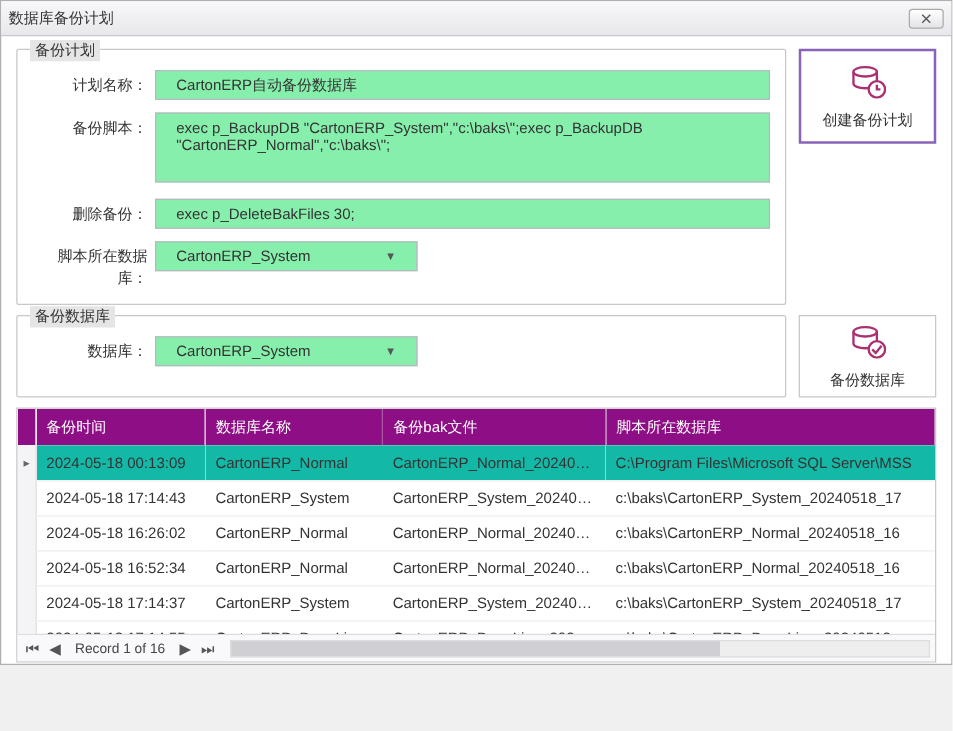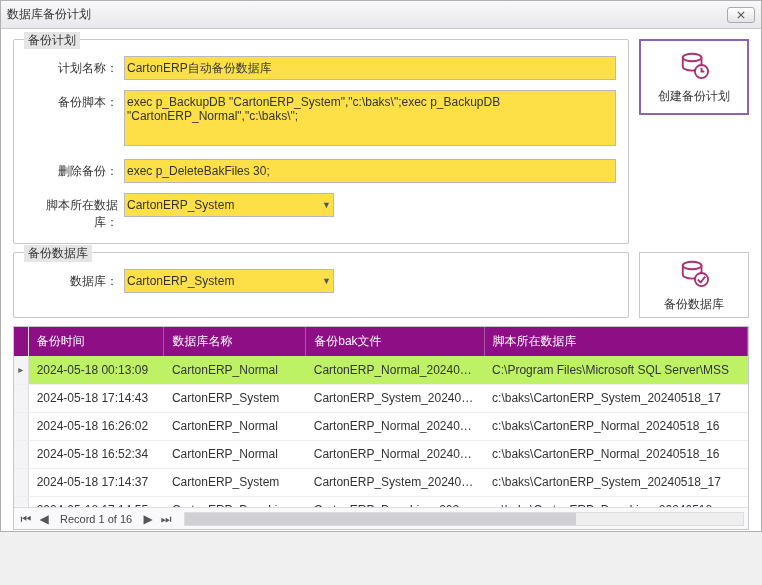--- a/index.html
+++ b/index.html
@@ -21,40 +21,40 @@
 .side-btn { width:110px; height:76px; border:2px solid #8a63b8; background:#fff; display:flex; flex-direction:column; align-items:center; justify-content:center; gap:6px; cursor:pointer; color:#333; }
 .side-btn.plain { border:1px solid #c8c8cc; height:66px; }
 .side-btn .icon-wrap { color:#aa3070; }
 .side-btn span.lbl { font-size:12px; }
 
 .form-row { display:flex; align-items:flex-start; margin-bottom:10px; }
 .form-row:last-child { margin-bottom:0; }
 .form-row label { width:98px; text-align:right; padding-right:6px; padding-top:4px; color:#333; }
 .form-row .ctl { flex:1; }
 input[type=text], textarea, .select {
-  width:100%; border:1px solid #b8b8c0; background:#fde047; padding:4px 2px; color:#333; font-size:12px; font-family:inherit;
+  width:100%; border:1px solid #b8b8c0; background:#86efac; padding:4px 16px; color:#333; font-size:12px; font-family:inherit;
 }
 textarea { height:56px; resize:none; }
 input[type=text] { height:24px; }
 .select { height:24px; display:flex; align-items:center; justify-content:space-between; cursor:pointer; max-width:210px; }
 .select .arrow { color:#555; font-size:9px; }
 
 .row2 { display:flex; gap:10px; }
 .group2 { flex:1; }
 .group2 .inner { display:flex; flex-direction:column; gap:10px; }
 
 
 .grid-wrap { border:1px solid #c8c8cc; height:204px; display:flex; flex-direction:column; }
 .grid-scroll { flex:1; overflow:auto; position:relative; }
 table.grid { border-collapse:collapse; width: 100%; table-layout:fixed; }
 table.grid th { background:#8e0e86; color:#fff; font-weight:normal; text-align:left; padding:6px 8px; border-right:1px solid #a858a3; height:28px; white-space:nowrap; overflow:hidden; }
 table.grid th:first-child, table.grid td:first-child { width:14px; background:#f4f4f6; border-right:1px solid #ddd; padding:0; text-align:center; color:#666; font-size:10px; }
 table.grid th:first-child { background:#8e0e86; }
 table.grid td { padding:6px 8px; border-bottom:1px solid #eee; height:28px; white-space:nowrap; overflow:hidden; text-overflow:ellipsis; color:#333; }
-tr.sel td { background:#bef264; }
+tr.sel td { background:#14b8a6; }
 tr.sel td:first-child { background:#f4f4f6; }
 .col-t { width:134px; }
 .col-n { width:140px; }
 .col-f { width:176px;margin-left:48px; }
 .col-p { width:260px; }
 
 .pager { height:22px; border-top:1px solid #ddd; background:#f9f9fb; display:flex; align-items:center; gap:2px; padding:0 4px; color:#444; }
 .pager .pbtn { width:16px; height:16px; display:flex; align-items:center; justify-content:center; cursor:pointer; color:#555; border:1px solid transparent; }
 .pager .ptxt { margin:0 6px; font-size:11px; }
 .pager .hscroll { flex:1; height:14px; margin-left:8px; background:#eee; border:1px solid #ddd; position:relative; cursor:pointer; }

